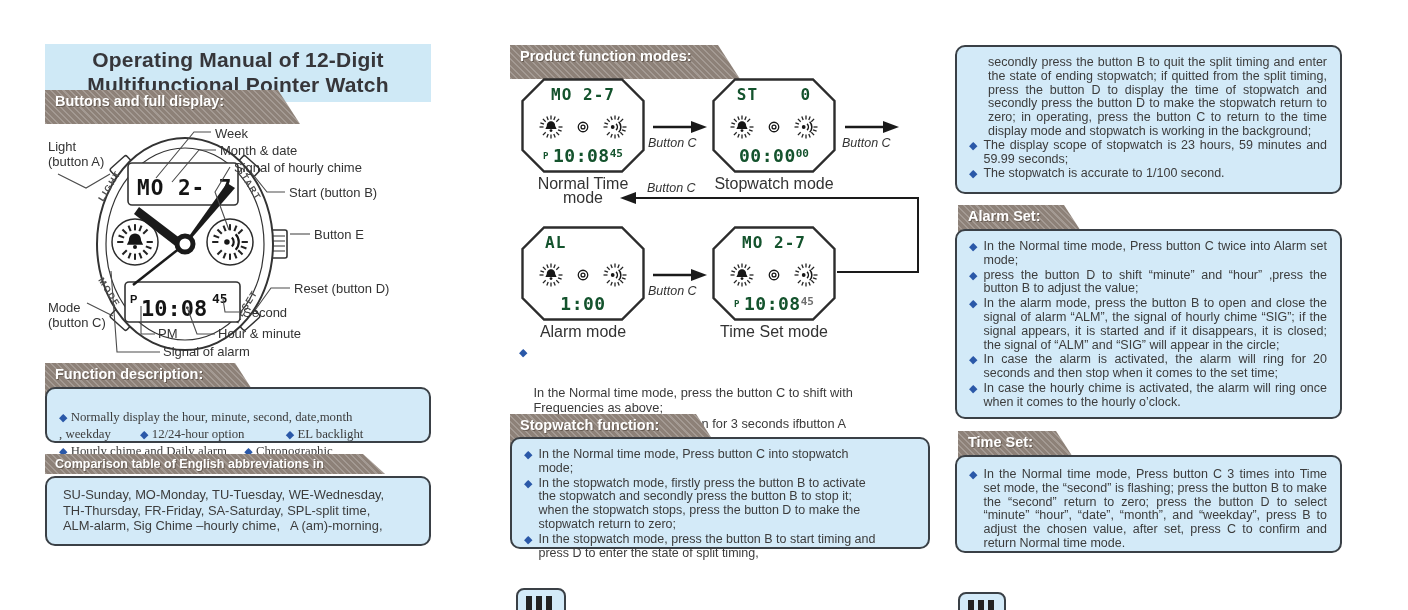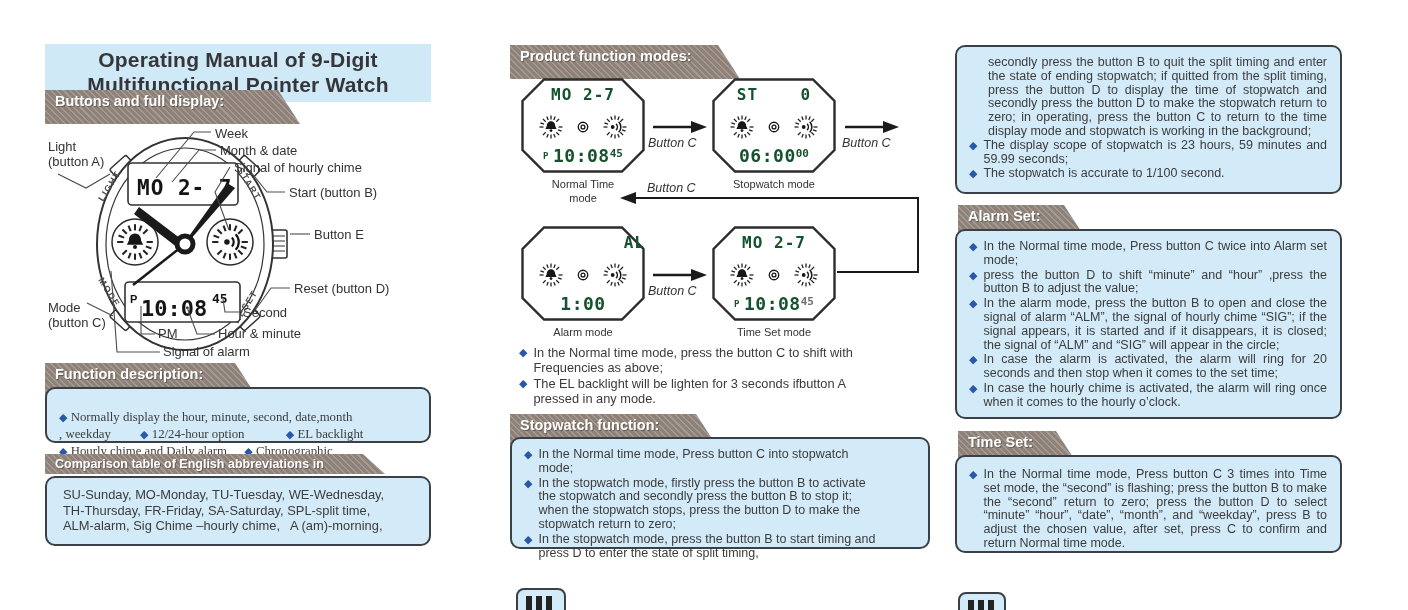--- a/index.html
+++ b/index.html
@@ -35,27 +35,27 @@
   
   .digital{font-family:"DejaVu Sans Mono",monospace;font-weight:bold;color:#14532d;}
 
   
   .wlabel{font-size:13px;line-height:15px;color:#333;}
 
   
   .mode{width:124px;height:95px;}
   .mode svg{position:absolute;left:0;top:0;}
   .m-top{position:absolute;top:7px;left:0;right:0;text-align:center;font-size:16px;white-space:pre;letter-spacing:1px;}
-  .mode-alarm .m-top{text-align:right;padding-left:24px;}
+  .mode-alarm .m-top{text-align:left;padding-left:24px;}
   .m-bottom{position:absolute;bottom:7px;left:0;right:0;text-align:center;}
   .m-pm{font-size:9px;vertical-align:3px;}
   .m-main{font-size:18px;letter-spacing:.5px;}
   .m-sec{font-size:11px;vertical-align:5px;}
   .mode-timeset .m-sec{color:#6e6e6e;}
-  .m-label{font-size:11px;line-height:14px;color:#333;text-align:center;}
+  .m-label{font-size:16px;line-height:14px;color:#333;text-align:center;}
 
   .arrow-label{font-size:12.5px;font-style:italic;color:#333;}
 
   
   .freebullets{width:414px;font-size:12.8px;line-height:15px;}
 
   
   .fl{white-space:nowrap;font-size:12.8px;line-height:17px;}
   .fl .dm{display:inline;font-size:11px;}
   .gap26{display:inline-block;width:26px;}
@@ -103,21 +103,21 @@
       <g id="g-rings" fill="none" stroke="#161616">
         <circle r="5.6" stroke-width="1.5"></circle>
         <circle r="2.3" stroke-width="1.5"></circle>
       </g>
       <g id="g-octagon">
         <polygon points="23,1.5 101,1.5 122.5,23 122.5,72 101,93.5 23,93.5 1.5,72 1.5,23" fill="#fff" stroke="#2c2c2c" stroke-width="2.4"></polygon>
       </g>
     </defs>
   </svg>
 
-  <div class="abs title pre" style="left:45px;top:44px;width:386px;height:55px;">Operating Manual of 9-Digit
+  <div class="abs title pre" style="left:45px;top:44px;width:386px;height:55px;">Operating Manual of 12-Digit
 Multifunctional Pointer Watch</div>
 
   <div class="abs banner" style="left:45px;top:90px;width:215px;">Buttons and full display:</div>
 
   <svg class="abs" style="left:40px;top:122px;" width="402" height="242" viewBox="0 0 402 242">
 
     <g>
       <rect x="229" y="108" width="18" height="28" rx="2" fill="#fff" stroke="#333" stroke-width="1.6"></rect>
       <line x1="231" y1="114" x2="245" y2="114" stroke="#333" stroke-width="1"></line>
       <line x1="231" y1="119" x2="245" y2="119" stroke="#333" stroke-width="1"></line>
@@ -257,21 +257,21 @@
     <svg width="124" height="95" viewBox="0 0 124 95">
       <use href="#g-octagon"></use>
       <use href="#g-burst" transform="translate(30,49)"></use>
       <use href="#g-bell" transform="translate(30,48.5)"></use>
       <use href="#g-rings" transform="translate(62,49) scale(0.85)"></use>
       <use href="#g-burst" transform="translate(94,49)"></use>
       <use href="#g-chime" transform="translate(94.5,49)"></use>
     </svg>
     <div class="m-top digital">ST    0</div>
     <div class="m-bottom">
-      <span class="m-main digital">06:00</span><span class="m-sec digital">00</span>
+      <span class="m-main digital">00:00</span><span class="m-sec digital">00</span>
     </div>
   </div>
   <div class="abs m-label" style="left:700px;top:177px;width:148px;">Stopwatch mode</div>
 
   <div class="abs mode mode-alarm" style="left:521px;top:226px;">
     <svg width="124" height="95" viewBox="0 0 124 95">
       <use href="#g-octagon"></use>
       <use href="#g-burst" transform="translate(30,49)"></use>
       <use href="#g-bell" transform="translate(30,48.5)"></use>
       <use href="#g-rings" transform="translate(62,49) scale(0.85)"></use>
@@ -322,21 +322,21 @@
 
   <svg class="abs" style="left:618px;top:188px;" width="310" height="95" viewBox="0 0 310 95">
     <polyline points="219,84 300,84 300,10 14,10" fill="none" stroke="#1a1a1a" stroke-width="2"></polyline>
     <polygon points="2,10 18,4 18,16" fill="#1a1a1a"></polygon>
   </svg>
   <div class="abs arrow-label" style="left:647px;top:181px;">Button C</div>
 
   <div class="abs freebullets" style="left:519px;top:345px;">
     <div class="bullet">
       <span class="dm">◆</span>
-      <span class="bt" style="max-width:358px;">In the Normal time mode, press the button C to shift with Frequencies as above;</span>
+      <span class="bt" style="max-width:358px;margin-top:40px;">In the Normal time mode, press the button C to shift with Frequencies as above;</span>
     </div>
     <div class="bullet">
       <span class="dm">◆</span>
       <span class="bt" style="max-width:358px;">The EL backlight will be lighten for 3 seconds ifbutton A pressed in any mode.</span>
     </div>
   </div>
 
   <div class="abs banner" style="left:510px;top:414px;width:168px;">Stopwatch function:</div>
 
   <div class="abs bluebox" style="left:510px;top:437px;width:420px;height:112px;">

